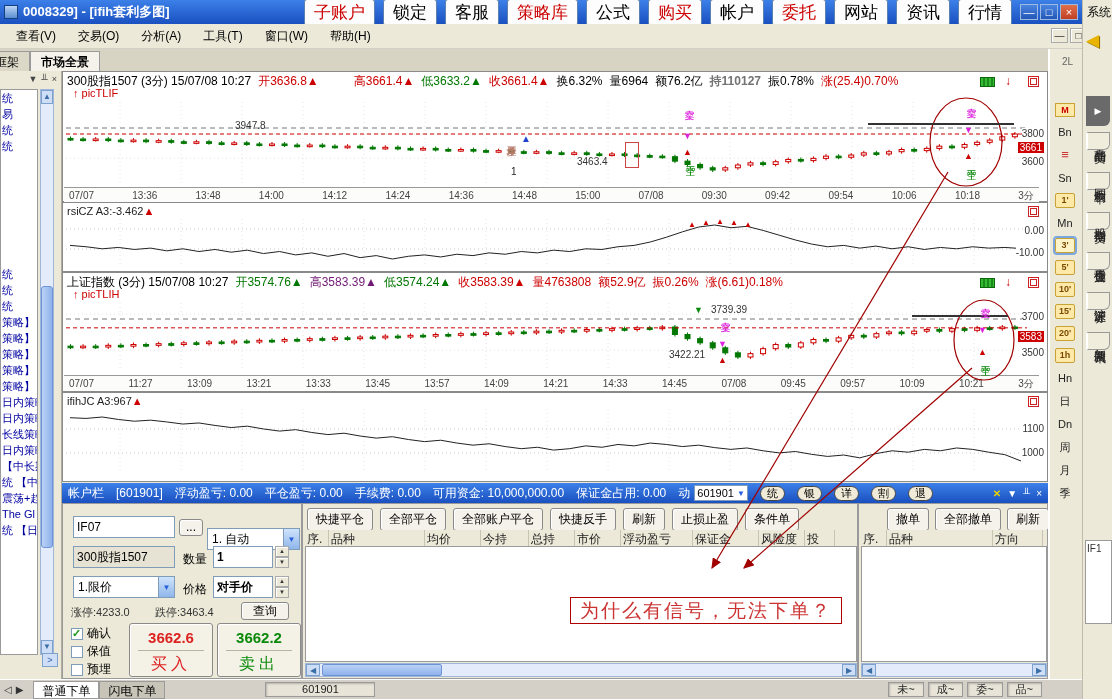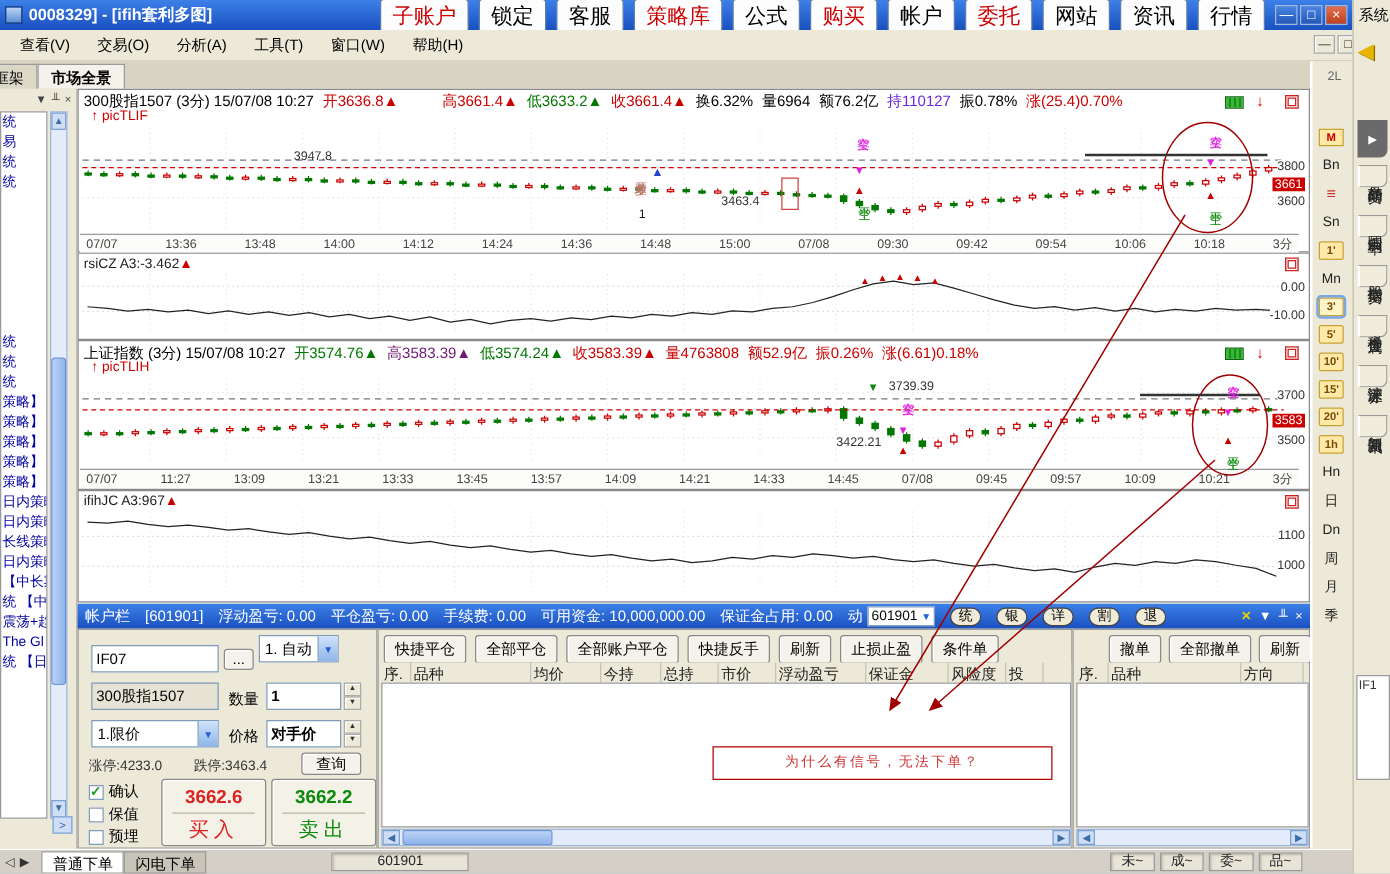--- a/index.html
+++ b/index.html
@@ -76,21 +76,21 @@
   .buy{color:#dd2222;}
   .sell{color:#0a8a0a;}
   .btnrow{position:absolute;display:flex;gap:7px;}
   .btnrow .xp-btn{padding:2px 8px;}
   .grid-head{position:absolute;display:flex;font-size:12px;color:#222;border-bottom:1px solid #b0aca0;background:#ece9d8;}
   .grid-head span{border-right:1px solid #c8c4b4;padding:1px 2px;overflow:hidden;white-space:nowrap;}
   .tablebox{position:absolute;background:#fff;border:1px solid #9a9a9a;}
   .hscroll{position:absolute;height:14px;background:#e4ecfb;border:1px solid #9fb6d9;display:flex;justify-content:space-between;}
   .hscroll span{width:14px;background:#cfdef7;border:1px solid #7da2ce;color:#3a6ea5;font-size:8px;text-align:center;line-height:11px;}
   .hthumb{position:absolute;left:16px;top:0;width:120px;height:12px;background:linear-gradient(#bcd2f6,#8fb2ec);border:1px solid #6f94d6;border-radius:2px;}
-  .note-box{position:absolute;border:1px solid #b00000;color:#cc3333;font-size:11px;letter-spacing:2px;text-align:center;z-index:9;background:rgba(255,255,255,.0);}
+  .note-box{position:absolute;border:1px solid #b00000;color:#cc3333;font-size:19px;letter-spacing:2px;text-align:center;z-index:9;background:rgba(255,255,255,.0);}
   
   .bottombar{position:absolute;left:0;top:679px;width:1112px;height:20px;background:#d4d0c8;border-top:1px solid #fff;display:flex;align-items:center;}
   .b-tab{height:18px;padding:1px 8px;border:1px solid #9a9a9a;background:#c8c4b8;font-size:12px;margin-top:1px;}
   .b-tab.active{background:#fff;}
   .b-cell{height:15px;border:1px solid #9a9a9a;box-shadow:inset 1px 1px 2px #b8b4a8;background:#e8e4d8;font-size:11px;padding:0 8px;line-height:13px;color:#222;}
   
   .iconstrip{position:absolute;left:1048px;top:49px;width:32px;height:630px;background:#ece9d8;border-left:2px solid #fff;display:flex;flex-direction:column;align-items:center;gap:7px;padding-top:54px;}
   .rt-item{width:24px;height:16px;font-size:11px;color:#222;text-align:center;line-height:16px;}
   .rt-item.yb{background:#ffe9a8;border:1px solid #c8a234;border-radius:2px;width:20px;height:15px;font-size:9px;line-height:13px;color:#7a4a00;font-weight:bold;}
   .rt-item.sel{outline:2px solid #7ba7e0;background:#fff3c8;}
@@ -204,21 +204,21 @@
     <div class="chart-head">
 
     <span style="color: rgb(0, 0, 0);">300股指1507 (3分) 15/07/08 10:27</span>
         <span style="color: rgb(204, 0, 0);">开3636.8▲</span>
         <span style="color: rgb(204, 0, 0); margin-left: 28px;">高3661.4▲</span>
         <span style="color: rgb(0, 119, 0);">低3633.2▲</span>
         <span style="color: rgb(204, 0, 0);">收3661.4▲</span>
         <span style="color: rgb(0, 0, 0);">换6.32%</span>
         <span style="color: rgb(0, 0, 0);">量6964</span>
         <span style="color: rgb(0, 0, 0);">额76.2亿</span>
-        <span style="color: #6d28d9;">持110127</span>
+        <span style="color: #737373; font-weight: bold;">持110127</span>
         <span style="color: rgb(0, 0, 0);">振0.78%</span>
         <span style="color: rgb(204, 0, 0);">涨(25.4)0.70%</span>
       </div>
     <div class="pic-label">↑ picTLIF</div>
     <svg id="svg-c1" class="abs" style="left:1px;top:28px;" width="975" height="86">
         <line x1="56" y1="2" x2="56" y2="84" stroke="#e4e4e4" stroke-dasharray="1,3"></line>
         <line x1="117" y1="2" x2="117" y2="84" stroke="#e4e4e4" stroke-dasharray="1,3"></line>
         <line x1="178" y1="2" x2="178" y2="84" stroke="#e4e4e4" stroke-dasharray="1,3"></line>
         <line x1="239" y1="2" x2="239" y2="84" stroke="#e4e4e4" stroke-dasharray="1,3"></line>
         <line x1="300" y1="2" x2="300" y2="84" stroke="#e4e4e4" stroke-dasharray="1,3"></line>
@@ -735,21 +735,21 @@
       <span style="color:#e8d200;font-weight:bold;">✕</span>
       <span>▼</span>
       <span>╨</span>
       <span>×</span>
     </span>
   </div>
 
   <div class="panel" style="left:62px;top:503px;width:240px;height:176px;">
     <input class="xp-input" style="left: 10px; top: 12px; width: 102px; height: 22px;" value="IF07">
     <span class="xp-btn abs" style="left:116px;top:15px;width:24px;height:17px;line-height:15px;">...</span>
-    <div class="xp-select" style="left:144px;top:4px;width:64px;height:22px;">
+    <div class="xp-select" style="left:144px;top:24px;width:93px;height:22px;">
         <span>1. 自动</span>
         <span class="dd-btn">▼</span>
       </div>
     <input class="xp-input ro" style="left: 10px; top: 42px; width: 102px; height: 22px;" value="300股指1507">
     <span class="lbl" style="left:120px;top:47px;">数量</span>
     <input class="xp-input" style="left: 150px; top: 42px; width: 60px; height: 22px; font-weight: bold;" value="1">
     <div class="spin" style="left:212px;top:42px;height:22px;">
         <span>▲</span>
         <span>▼</span>
       </div>

